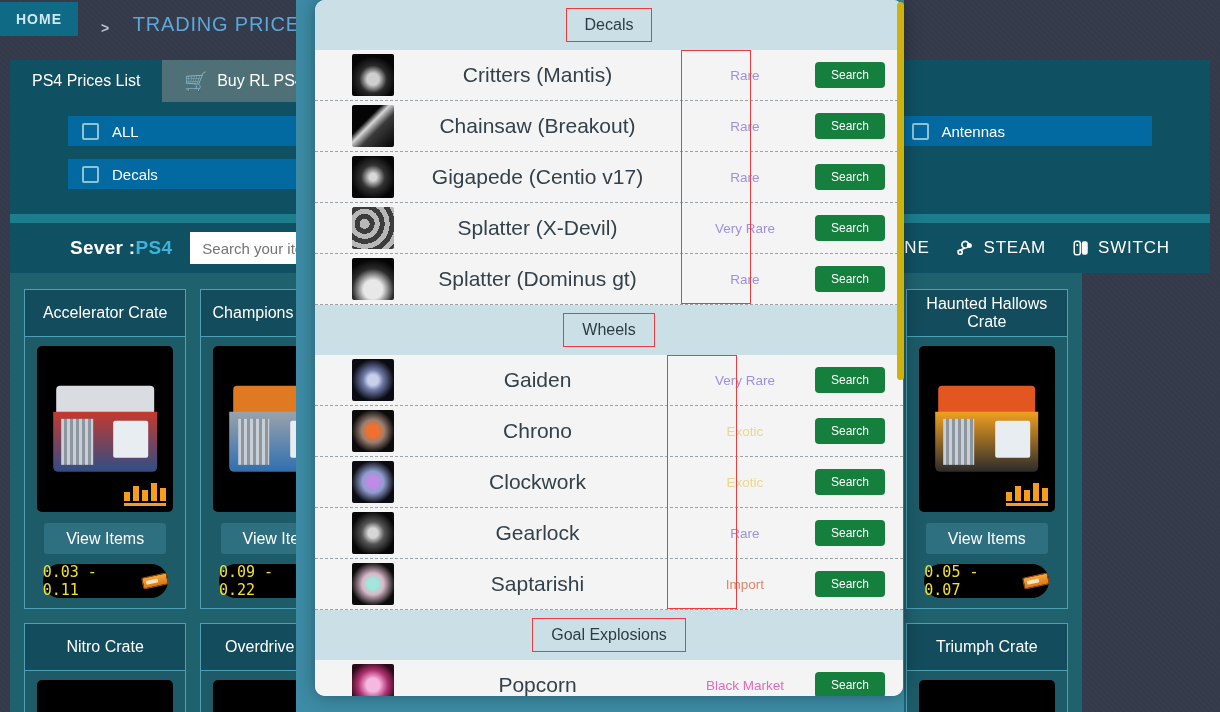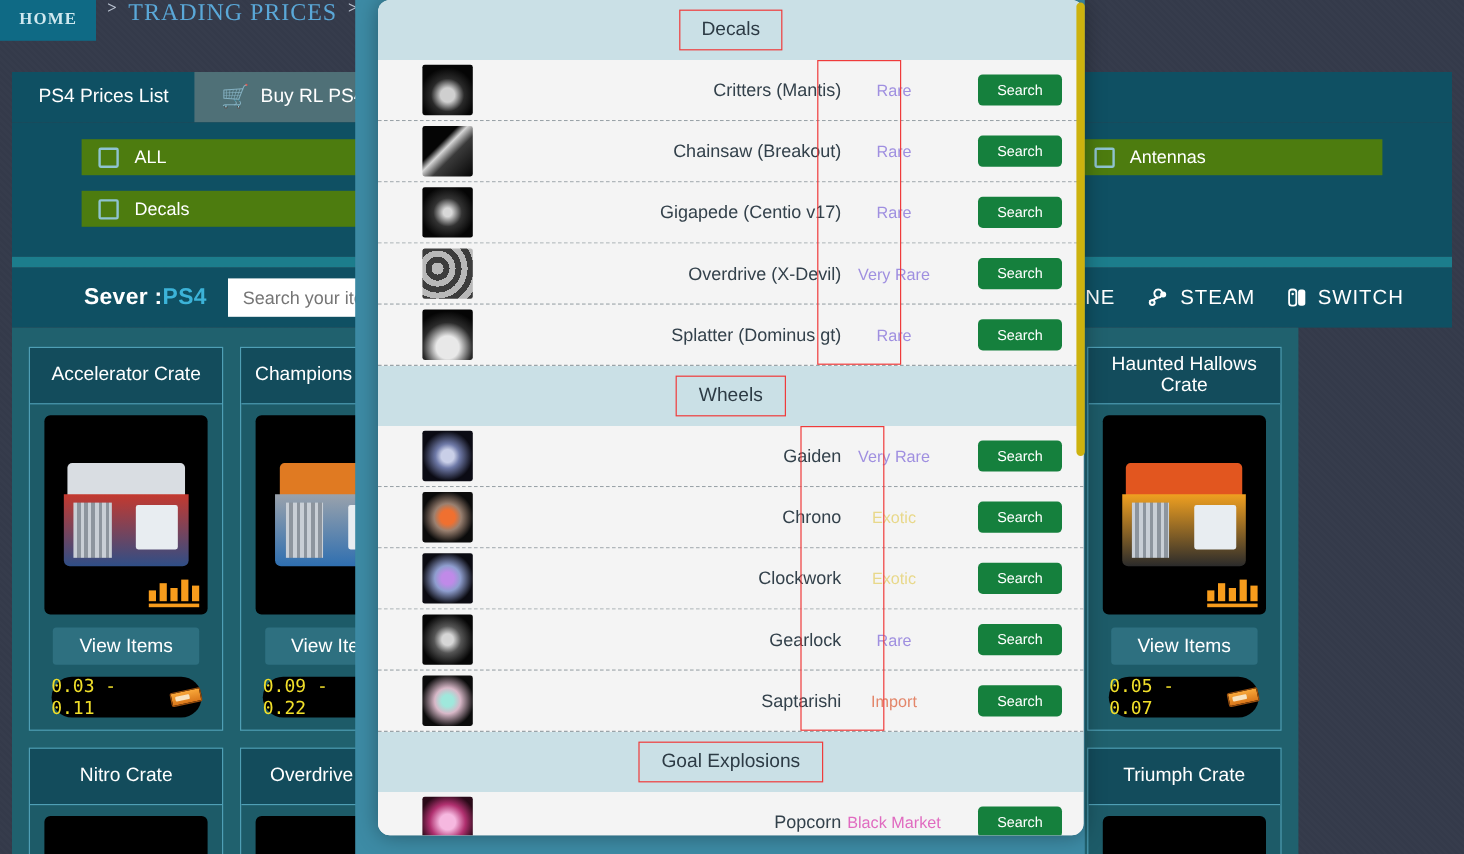--- a/index.html
+++ b/index.html
@@ -17,23 +17,23 @@
     position: absolute; inset: 0;
     background:
       repeating-linear-gradient(45deg, rgba(255,255,255,0.012) 0 2px, rgba(0,0,0,0) 2px 4px),
       #343a4a;
   }
 
   
   .breadcrumb {
     position: absolute; left: 0; top: 0;
     height: 36px; width: 100%;
-    display: flex; align-items: flex-start;
-    gap: 9px; padding-left: 0;
-    font-size: 15px; letter-spacing: 0.6px; font-family: Liberation Serif, serif;
+    display: flex; align-items: flex-end;
+    gap: 23px; padding-left: 0;
+    font-size: 15px; letter-spacing: 0.6px;
   }
   .crumb-home {
     background: #0f6a85; color: #cfe8ef;
     padding: 9px 16px; font-weight: bold;
     font-size: 14px; letter-spacing: 1px;
   }
   .crumb-sep { color: #b9c2d0; font-weight: bold; font-size: 14px; }
   .crumb-link { color: #5aa8d8; font-size: 20px; letter-spacing: 0.8px; }
   .crumb-cur { color: #ffffff; font-size: 14px; letter-spacing: 0.8px; }
 
@@ -58,21 +58,21 @@
     background: #0f5063;
     padding: 14px 58px;
     display: grid;
     grid-template-columns: repeat(4, 1fr);
     grid-template-rows: 36px 36px;
     gap: 7px 22px;
     align-content: start;
   }
   .chk-row {
     display: flex; align-items: center; gap: 13px;
-    background: #4d7c0f; padding: 0 14px; height: 30px;
+    background: #0369a1; padding: 0 14px; height: 30px;
     color: #ffffff; font-size: 15px;
   }
   .chk-row.sel { background: #1c7d8c; }
   .chk-box {
     width: 17px; height: 17px;
     border: 2px solid #8fc3d1; border-radius: 2px;
     background: transparent; flex: none;
     position: relative;
   }
   .chk-row.sel .chk-box { border-color: #f2e02a; }
@@ -200,21 +200,21 @@
     background: #f4f4f4;
     padding: 0 18px 0 0;
   }
   .item-row:last-child { border-bottom: 1px dashed #9aa3a8; }
   .thumb {
     width: 42px; height: 42px; margin-left: 37px;
     background: #050505; border-radius: 2px; flex: none;
     position: relative; overflow: hidden;
   }
   .item-name {
-    flex: 1; text-align: right; color: #33414b; font-size: 15px;
+    flex: 1; text-align: center; color: #33414b; font-size: 21px;
     margin-left: -20px;
   }
   .rarity-cell {
     width: 88px; text-align: center; font-size: 13.5px; flex: none;
   }
   .searchbtn {
     width: 70px; height: 26px; margin-left: 26px;
     background: #15803d; color: #ffffff;
     border-radius: 4px; border: none;
     font-size: 12px; display:flex; align-items:center; justify-content:center;
@@ -510,21 +510,21 @@
           <button class="searchbtn">Search</button>
         </div>
         <div class="item-row">
           <div class="thumb" style="background:radial-gradient(ellipse at 50% 50%, #d8d8d8 0 12%, #333 40%, #050505 75%)"></div>
           <div class="item-name">Gigapede (Centio v17)</div>
           <div class="rarity-cell" style="color:#9f8fe0">Rare</div>
           <button class="searchbtn">Search</button>
         </div>
         <div class="item-row">
           <div class="thumb" style="background:repeating-radial-gradient(circle at 30% 40%, #b8b8b8 0 5px, #3c3c3c 5px 10px)"></div>
-          <div class="item-name">Overdrive (X-Devil)</div>
+          <div class="item-name">Splatter (X-Devil)</div>
           <div class="rarity-cell" style="color:#9f8fe0">Very Rare</div>
           <button class="searchbtn">Search</button>
         </div>
         <div class="item-row">
           <div class="thumb" style="background:radial-gradient(circle at 50% 75%, #e8e8e8 0 25%, #2b2b2b 55%, #050505 80%)"></div>
           <div class="item-name">Splatter (Dominus gt)</div>
           <div class="rarity-cell" style="color:#9f8fe0">Rare</div>
           <button class="searchbtn">Search</button>
         </div>
         <div class="rarity-outline" style="top: 0px; height: 254px; left: 366px; width: 70px;"></div>

